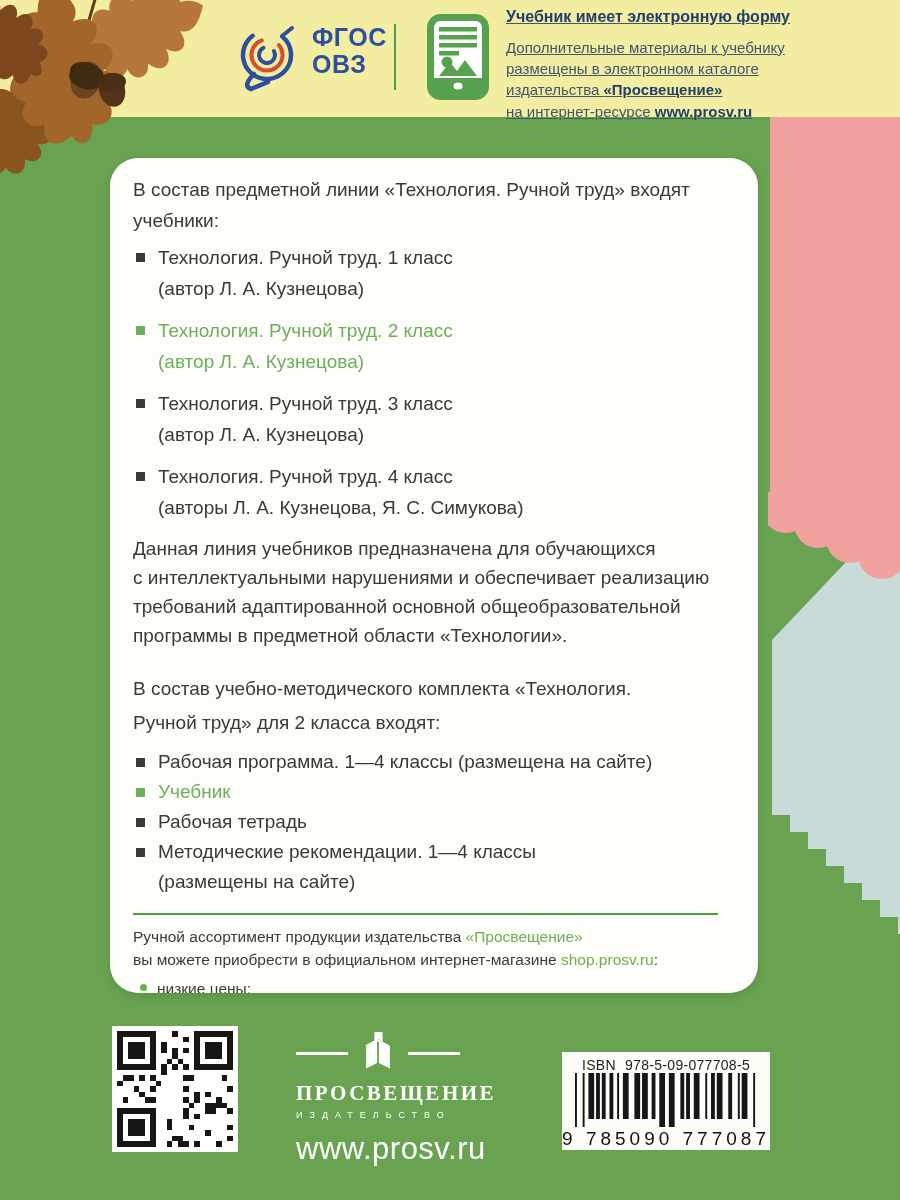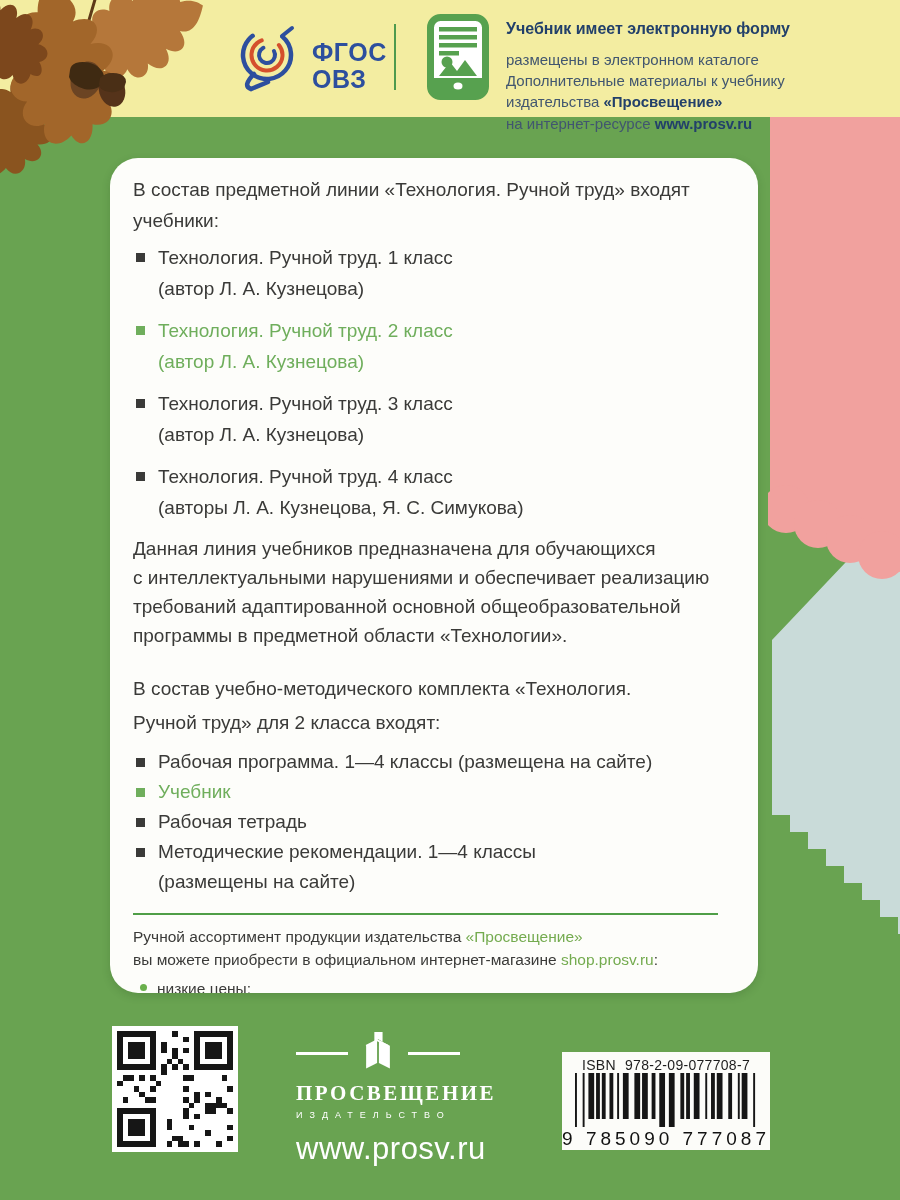--- a/index.html
+++ b/index.html
@@ -1,25 +1,25 @@
 <!DOCTYPE html>
 <html><head>
 <meta charset="utf-8">
 <style>
   html,body{margin:0;padding:0;background:#4a7a3a;}
   .page{position:relative;width:900px;height:1200px;overflow:hidden;
         background:#69a351;font-family:"Liberation Sans",sans-serif;}
   
   .band-yellow{position:absolute;left:0;top:0;width:900px;height:117px;background:#f3eda1;}
   .leaves{position:absolute;left:-18px;top:-22px;}
-  .fgos-wrap{position:absolute;left:238px;top:24px;display:flex;align-items:flex-end;}
+  .fgos-wrap{position:absolute;left:238px;top:24px;display:flex;align-items:flex-start;}
   .fgos-text{margin-left:10px;color:#2d4f9e;font-weight:bold;font-size:25px;line-height:1.06;letter-spacing:.5px;}
   .v-divider{position:absolute;left:394px;top:24px;width:2px;height:66px;background:#4e9a4e;}
   .ebook-icon{position:absolute;left:427px;top:14px;}
-  .ebook-info{position:absolute;left:506px;top:18px;width:300px;color:#41566f;font-size:15px;line-height:1.42;}
+  .ebook-info{position:absolute;left:506px;top:6px;width:300px;color:#41566f;font-size:15px;line-height:1.42;text-decoration:underline;}
   .ebook-title{font-weight:bold;color:#22406a;font-size:16px;margin-bottom:8px;}
   .ebook-info b{color:#22406a;}
   
   .deco{position:absolute;left:768px;top:117px;}
   
   .card{position:absolute;left:110px;top:158px;width:648px;height:835px;background:#fdfdfa;
         border-radius:28px;box-sizing:border-box;padding:16px 28px 0 23px;color:#3a3a38;
         box-shadow:0 3px 8px rgba(30,60,20,.18);overflow:hidden;}
   .pre{white-space:pre-line;}
   .lead{font-size:19px;line-height:31px;margin:0 0 6px 0;}
@@ -111,22 +111,22 @@
       <rect x="12" y="21" width="38" height="4.5"></rect>
       <rect x="12" y="29" width="38" height="4.5"></rect>
       <rect x="12" y="37" width="20" height="4.5"></rect>
       <circle cx="20" cy="48" r="5.5"></circle>
       <path d="M12,62 L23,48 L30,57 L38,46 L50,62 Z"></path>
     </g>
   </svg>
 
   <div class="ebook-info">
     <div class="ebook-title">Учебник имеет электронную форму</div>
+    <div>Дополнительные материалы к учебнику</div>
     <div>размещены в электронном каталоге</div>
-    <div>Дополнительные материалы к учебнику</div>
     <div><span>издательства </span><b>«Просвещение»</b></div>
     <div><span>на интернет-ресурсе </span><b>www.prosv.ru</b></div>
   </div>
 
   <div class="card">
     <p class="lead pre">В состав предметной линии «Технология. Ручной труд» входят
 учебники:</p>
 
     <div>
       <div class="book-item">
@@ -379,21 +379,21 @@
         <path d="M10,16 L22,10 L34,16" fill="none" stroke="#fff" stroke-width="2"></path>
       </svg>
       <div class="pub-line"></div>
     </div>
     <div class="pub-name">ПРОСВЕЩЕНИЕ</div>
     <div class="pub-sub">ИЗДАТЕЛЬСТВО</div>
     <div class="pub-site">www.prosv.ru</div>
   </div>
 
   <div class="isbn">
-    <div class="isbn-label">ISBN  978-2-09-077708-7</div>
+    <div class="isbn-label">ISBN  978-5-09-077708-5</div>
     <svg id="barcode" width="186" height="56" viewBox="0 0 186 56">
         <rect x="2.00" y="0" width="1.92" height="54" fill="#161616"></rect>
         <rect x="9.66" y="0" width="1.92" height="54" fill="#161616"></rect>
         <rect x="15.41" y="0" width="5.75" height="46" fill="#161616"></rect>
         <rect x="23.07" y="0" width="3.83" height="46" fill="#161616"></rect>
         <rect x="28.82" y="0" width="3.83" height="46" fill="#161616"></rect>
         <rect x="36.48" y="0" width="3.83" height="46" fill="#161616"></rect>
         <rect x="44.15" y="0" width="1.92" height="46" fill="#161616"></rect>
         <rect x="49.89" y="0" width="5.75" height="46" fill="#161616"></rect>
         <rect x="61.39" y="0" width="5.75" height="46" fill="#161616"></rect>

